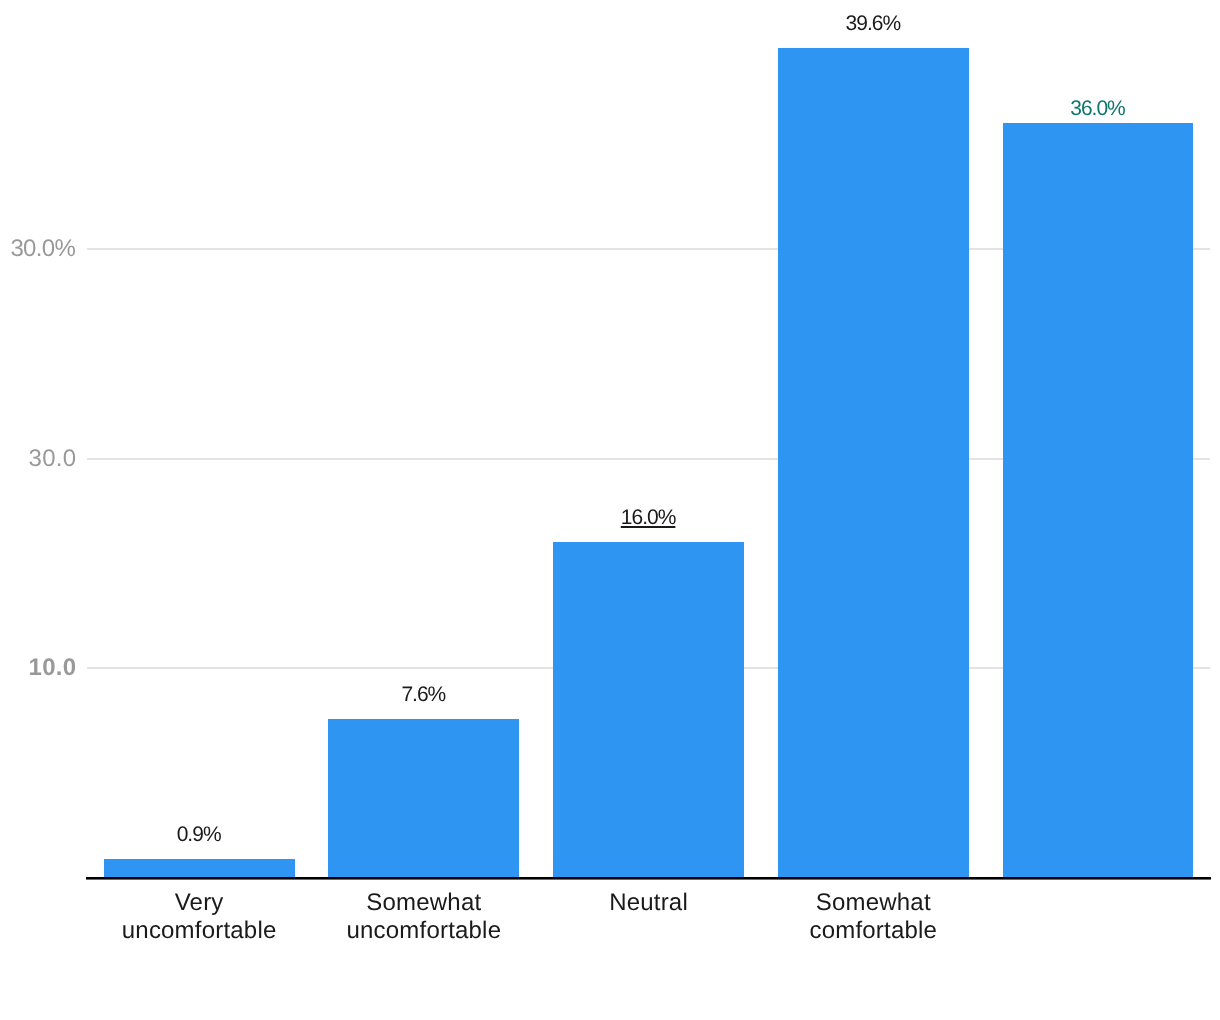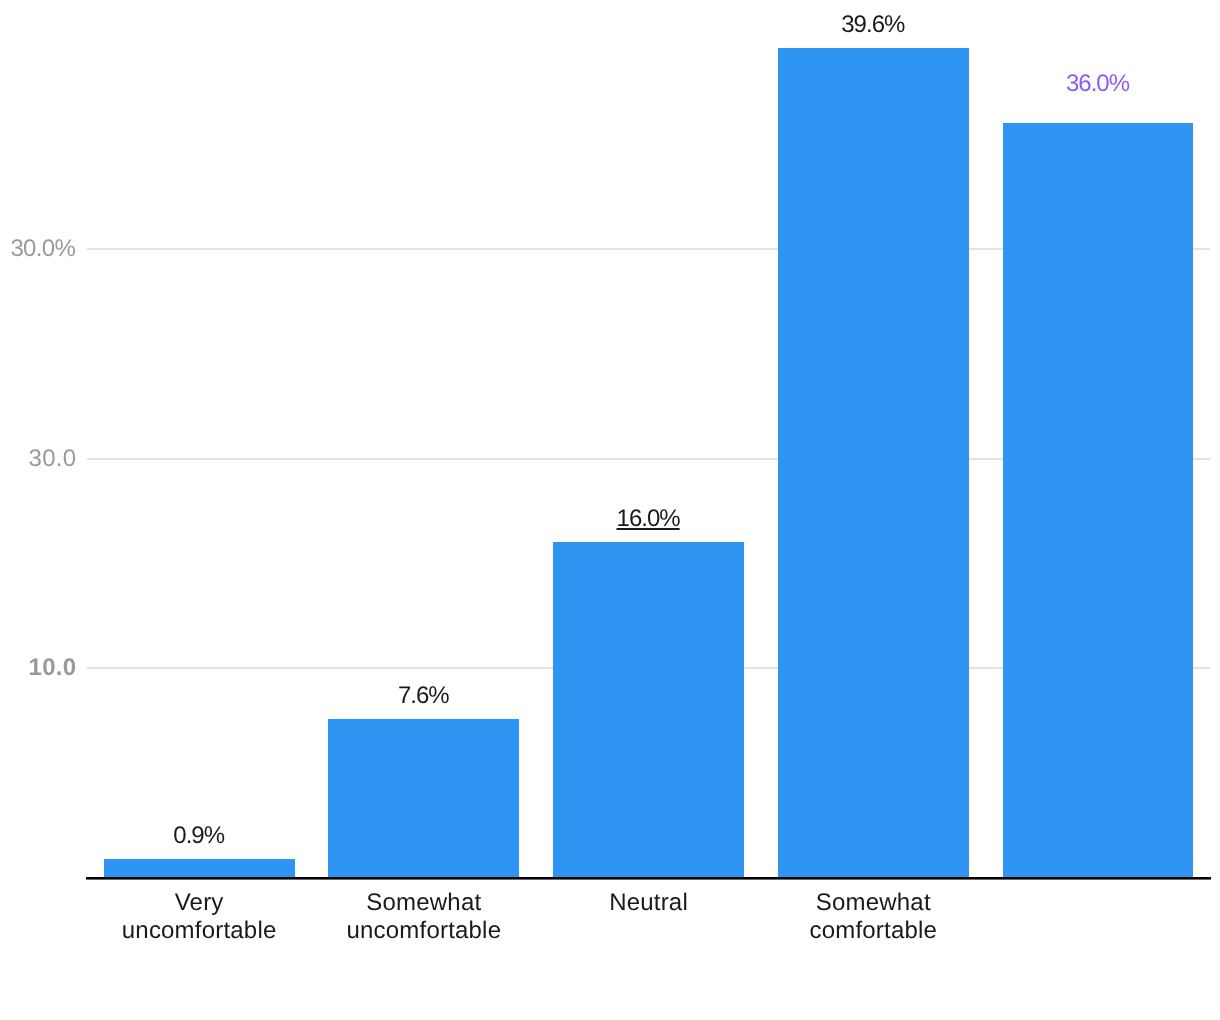--- a/index.html
+++ b/index.html
@@ -63,21 +63,21 @@
 
   
   .bar {
     position: absolute;
     background: #2e96f2;
   }
 
   
   .value-label {
     position: absolute;
-    font-size: 24px;
+    font-size: 21px;
     letter-spacing: -1px;
     text-indent: -1px;
     color: #1a1a1a;
     text-align: center;
     white-space: nowrap;
     line-height: 1;
     transform: translateZ(0);
   }
 
   
@@ -121,21 +121,21 @@
     <div class="bar" style="left: 103.7px; width: 190.9px; top: 858.976px; height: 18.864px; background: rgb(46, 150, 242);"></div>
     <div class="bar" style="left: 328.42px; width: 190.9px; top: 718.544px; height: 159.296px; background: rgb(46, 150, 242);"></div>
     <div class="bar" style="left: 553.14px; width: 190.9px; top: 542.48px; height: 335.36px; background: rgb(46, 150, 242);"></div>
     <div class="bar" style="left: 777.86px; width: 190.9px; top: 47.824px; height: 830.016px; background: rgb(46, 150, 242);"></div>
     <div class="bar" style="left: 1002.58px; width: 190.9px; top: 123.28px; height: 754.56px; background: rgb(46, 150, 242);"></div>
 
     <div class="value-label" style="left: 103.7px; width: 190.9px; top: 823.976px; color: rgb(26, 26, 26);">0.9%</div>
     <div class="value-label" style="left: 328.42px; width: 190.9px; top: 683.544px; color: rgb(26, 26, 26);">7.6%</div>
     <div class="value-label" style="left: 553.14px; width: 190.9px; top: 507.48px; color: rgb(26, 26, 26); text-decoration: underline;">16.0%</div>
     <div class="value-label" style="left: 777.86px; width: 190.9px; top: 12.824px; color: rgb(26, 26, 26);">39.6%</div>
-    <div class="value-label" style="left: 1002.58px; width: 190.9px; top: 72px; color: #8b5cf6;">36.0%</div>
+    <div class="value-label" style="left: 1002.58px; width: 190.9px; top: 98px; color: #0f766e;">36.0%</div>
 
     <div class="cat-label" style="left: 103.7px; width: 190.9px; top: 889.2px; color: rgb(26, 26, 26);">Very uncomfortable</div>
     <div class="cat-label" style="left: 328.42px; width: 190.9px; top: 889.2px; color: rgb(26, 26, 26);">Somewhat uncomfortable</div>
     <div class="cat-label" style="left: 777.86px; width: 190.9px; top: 889.2px; color: rgb(26, 26, 26);">Somewhat comfortable</div>
     <div class="cat-label" style="left: 553.14px; width: 190.9px; top: 889.2px; color: rgb(26, 26, 26);">Neutral</div>
 
     <div class="axis-line" style="left: 86px; width: 1124.5px; top: 877px;"></div>
   </div>
 
 </div>

